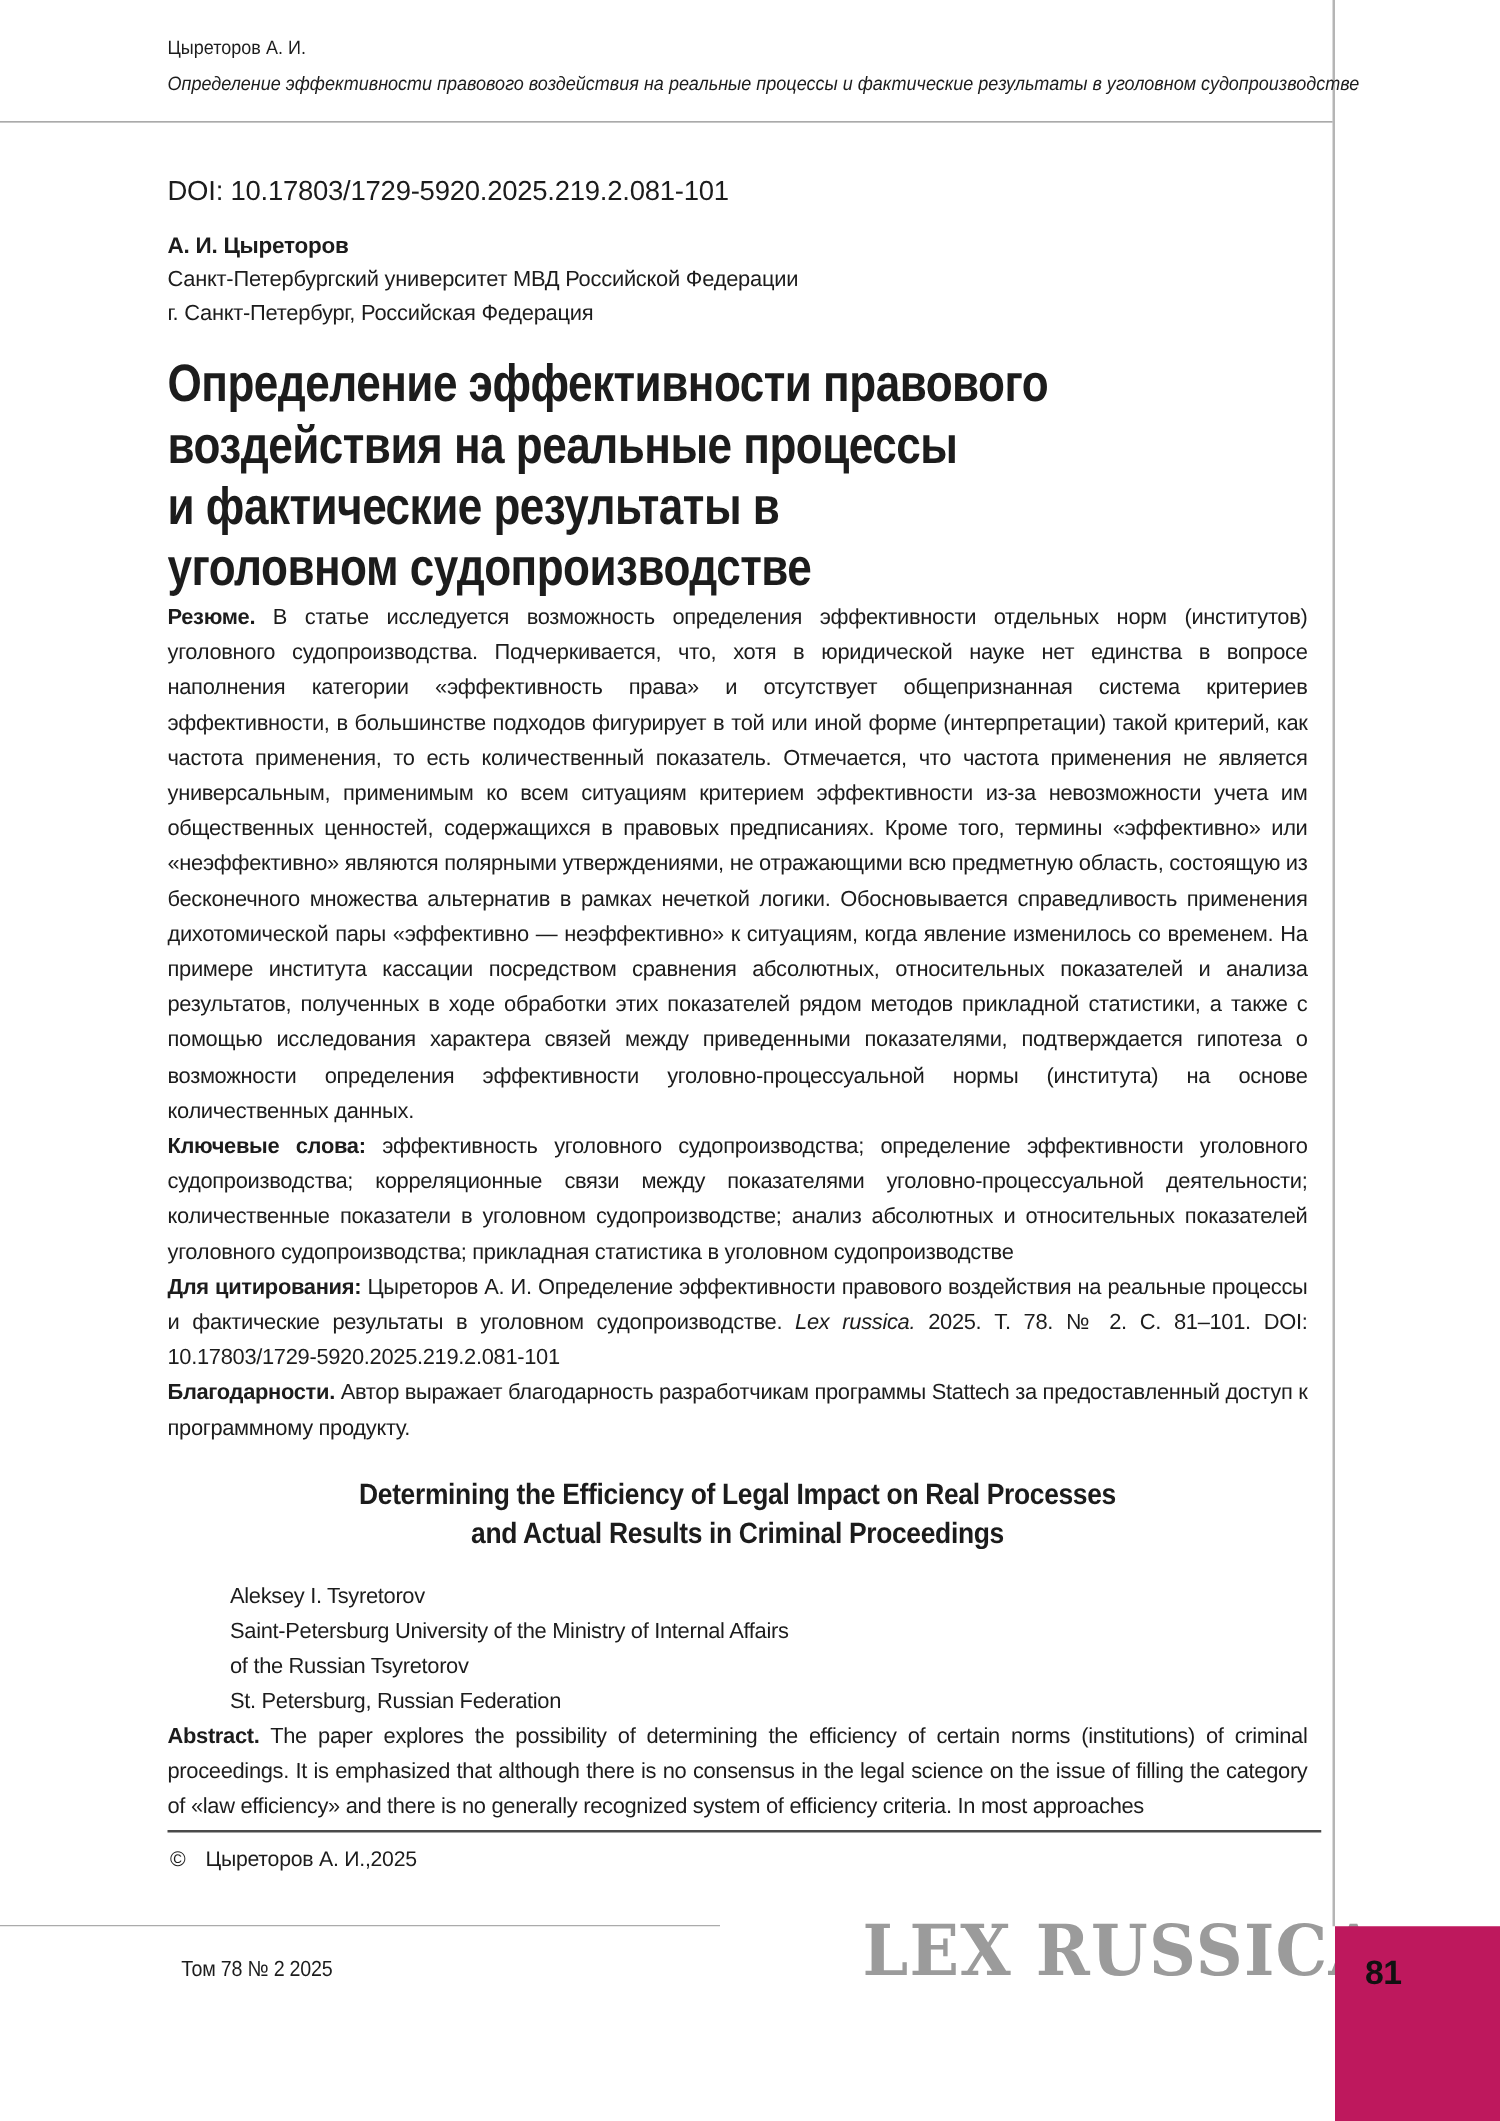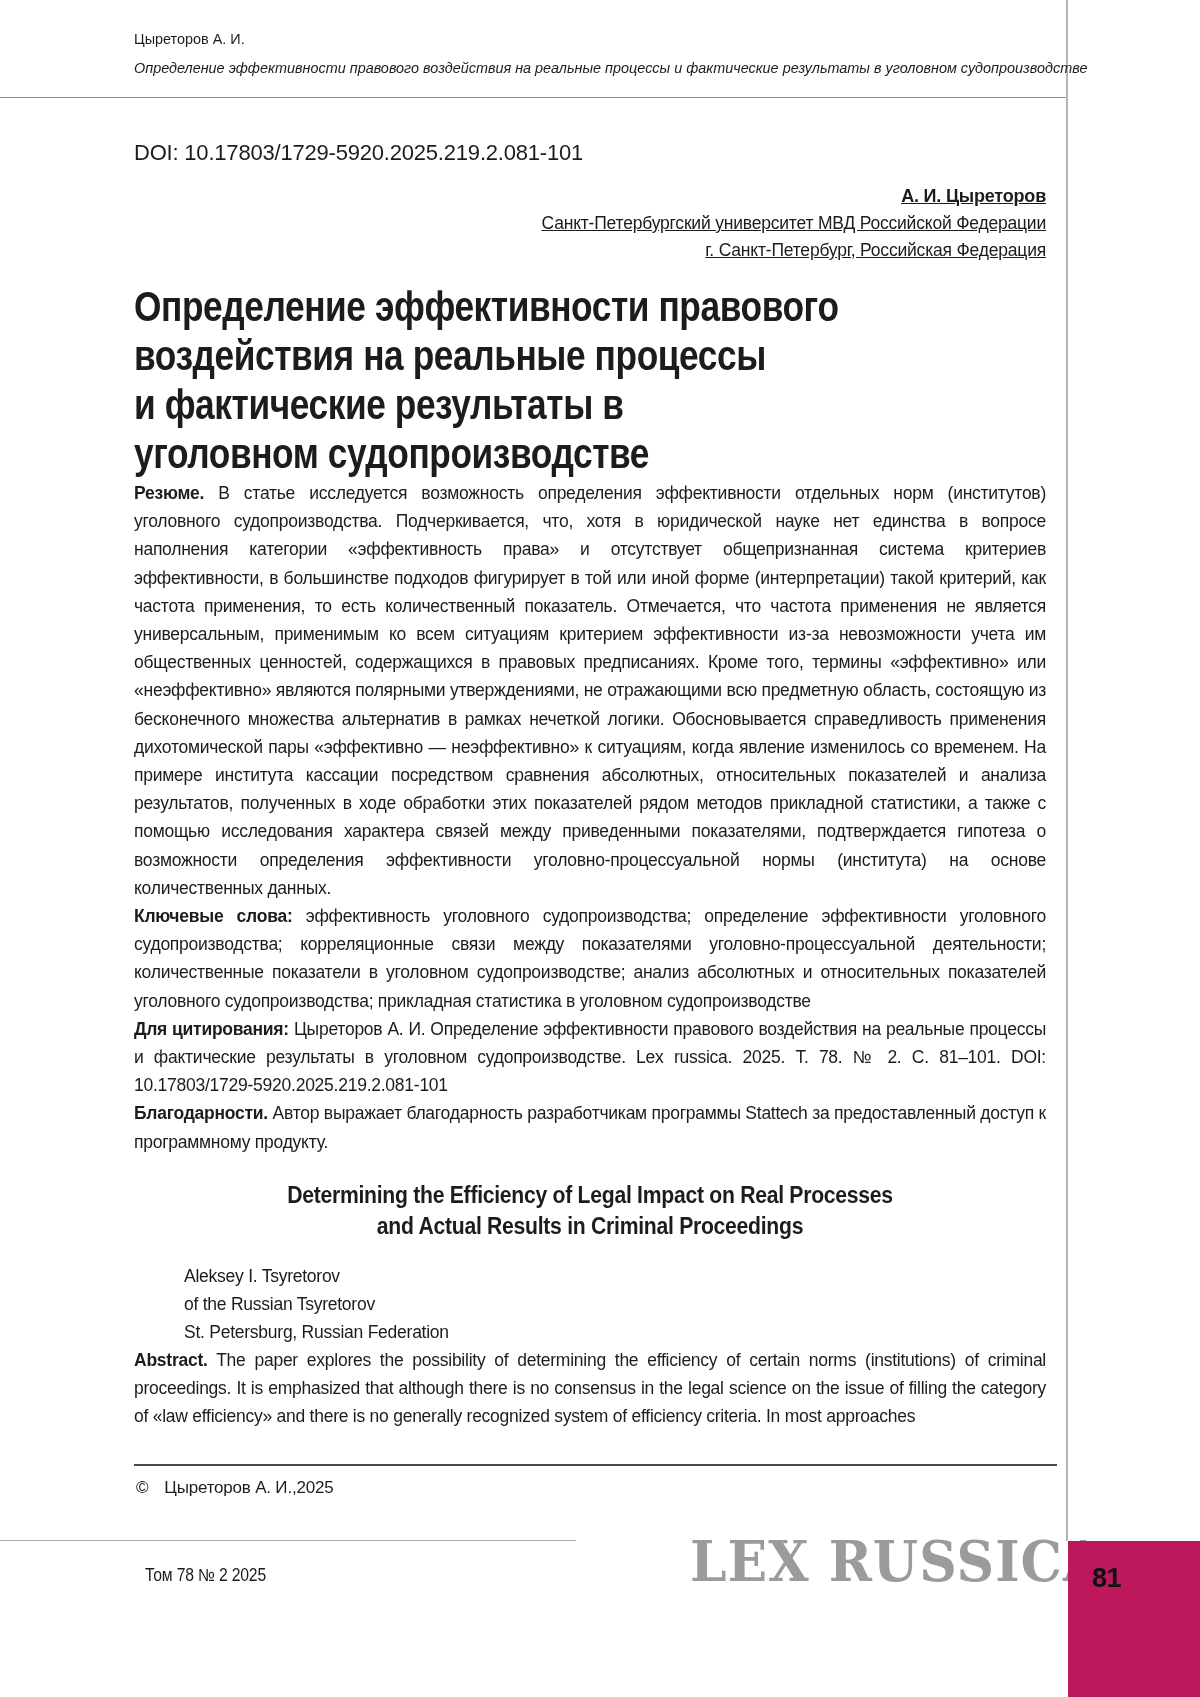--- a/index.html
+++ b/index.html
@@ -11,22 +11,22 @@
   
   .v-rule{position:absolute;left:1066px;top:0;width:2px;height:1541px;background:#b5b5b5;}
   .header-rule{position:absolute;left:0;top:97px;width:1066px;height:1px;background:#8f8f8f;}
   .running-head{
     position:absolute;left:134px;top:24px;width:980px;font-size:15.5px;line-height:29px;
     transform:scaleX(.93);transform-origin:left top;white-space:nowrap;
   }
   .running-head .rh-title{font-style:italic;}
   .doi{position:absolute;left:134px;top:140px;font-size:22px;letter-spacing:-.2px;}
   .author-ru{
-    position:absolute;left:134px;top:183px;width:912px;text-align:right;
-    font-size:17.5px;line-height:27px;letter-spacing:-.2px;text-decoration:underline;
+    position:absolute;left:134px;top:183px;width:912px;
+    font-size:17.5px;line-height:27px;letter-spacing:-.2px;
   }
   .author-ru .name{font-weight:bold;font-size:18px;}
   .title-ru{
     position:absolute;left:134px;top:282px;width:1050px;
     font-size:42px;font-weight:bold;line-height:49px;letter-spacing:-.5px;
     transform:scaleX(.84);transform-origin:left top;white-space:nowrap;
   }
   .content{
     position:absolute;left:134px;top:479px;width:912px;
     font-size:17.5px;line-height:28.2px;letter-spacing:-.25px;text-align:justify;
@@ -34,21 +34,21 @@
   .content p{margin:0;}
   .content .lbl{font-weight:bold;}
   .ack{margin-top:14px;}
   .title-en{
     margin-top:24px;text-align:center;font-size:23.5px;font-weight:bold;line-height:31px;
     letter-spacing:-.3px;transform:scaleX(.9);transform-origin:center top;
   }
   .author-en{margin-top:20px;padding-left:50px;text-align:left;line-height:28px;}
   .author-en .name{font-weight:normal;}
   .abstract-en{margin-top:20px;}
-  .journal-it{}
+  .journal-it{font-style:italic;}
   .copy-rule{position:absolute;left:134px;top:1464px;width:923px;height:2px;background:#4a4a4a;}
   .copyright{position:absolute;left:136px;top:1478px;font-size:17px;letter-spacing:-.2px;}
   .copyright .sym{display:inline-block;margin-right:16px;}
   .footer-rule{position:absolute;left:0;top:1540px;width:576px;height:1px;background:#ababab;}
   .footer-volume{
     position:absolute;left:145px;top:1565px;font-size:17.5px;letter-spacing:-.2px;
     transform:scaleX(.9);transform-origin:left top;white-space:nowrap;
   }
   .lex-logo{
     position:absolute;left:690px;top:1528px;width:370px;text-align:center;
@@ -113,20 +113,21 @@
     <span>Автор выражает благодарность разработчикам программы Stattech за предоставленный доступ к программному продукту.</span>
   </p>
 
   <div class="title-en">
     <div>Determining the Efficiency of Legal Impact on Real Processes</div>
     <div>and Actual Results in Criminal Proceedings</div>
   </div>
 
   <div class="author-en">
     <div class="name">Aleksey I. Tsyretorov</div>
+    <div>Saint-Petersburg University of the Ministry of Internal Affairs</div>
     <div>of the Russian Tsyretorov</div>
     <div>St. Petersburg, Russian Federation</div>
   </div>
 
   <p lang="en" class="abstract-en">
     <span class="lbl">Abstract.</span>
     <span>The paper explores the possibility of determining the efficiency of certain norms (institutions) of criminal proceedings. It is emphasized that although there is no consensus in the legal science on the issue of filling the category of «law efficiency» and there is no generally recognized system of efficiency criteria. In most approaches</span>
   </p>
 
 </div>

